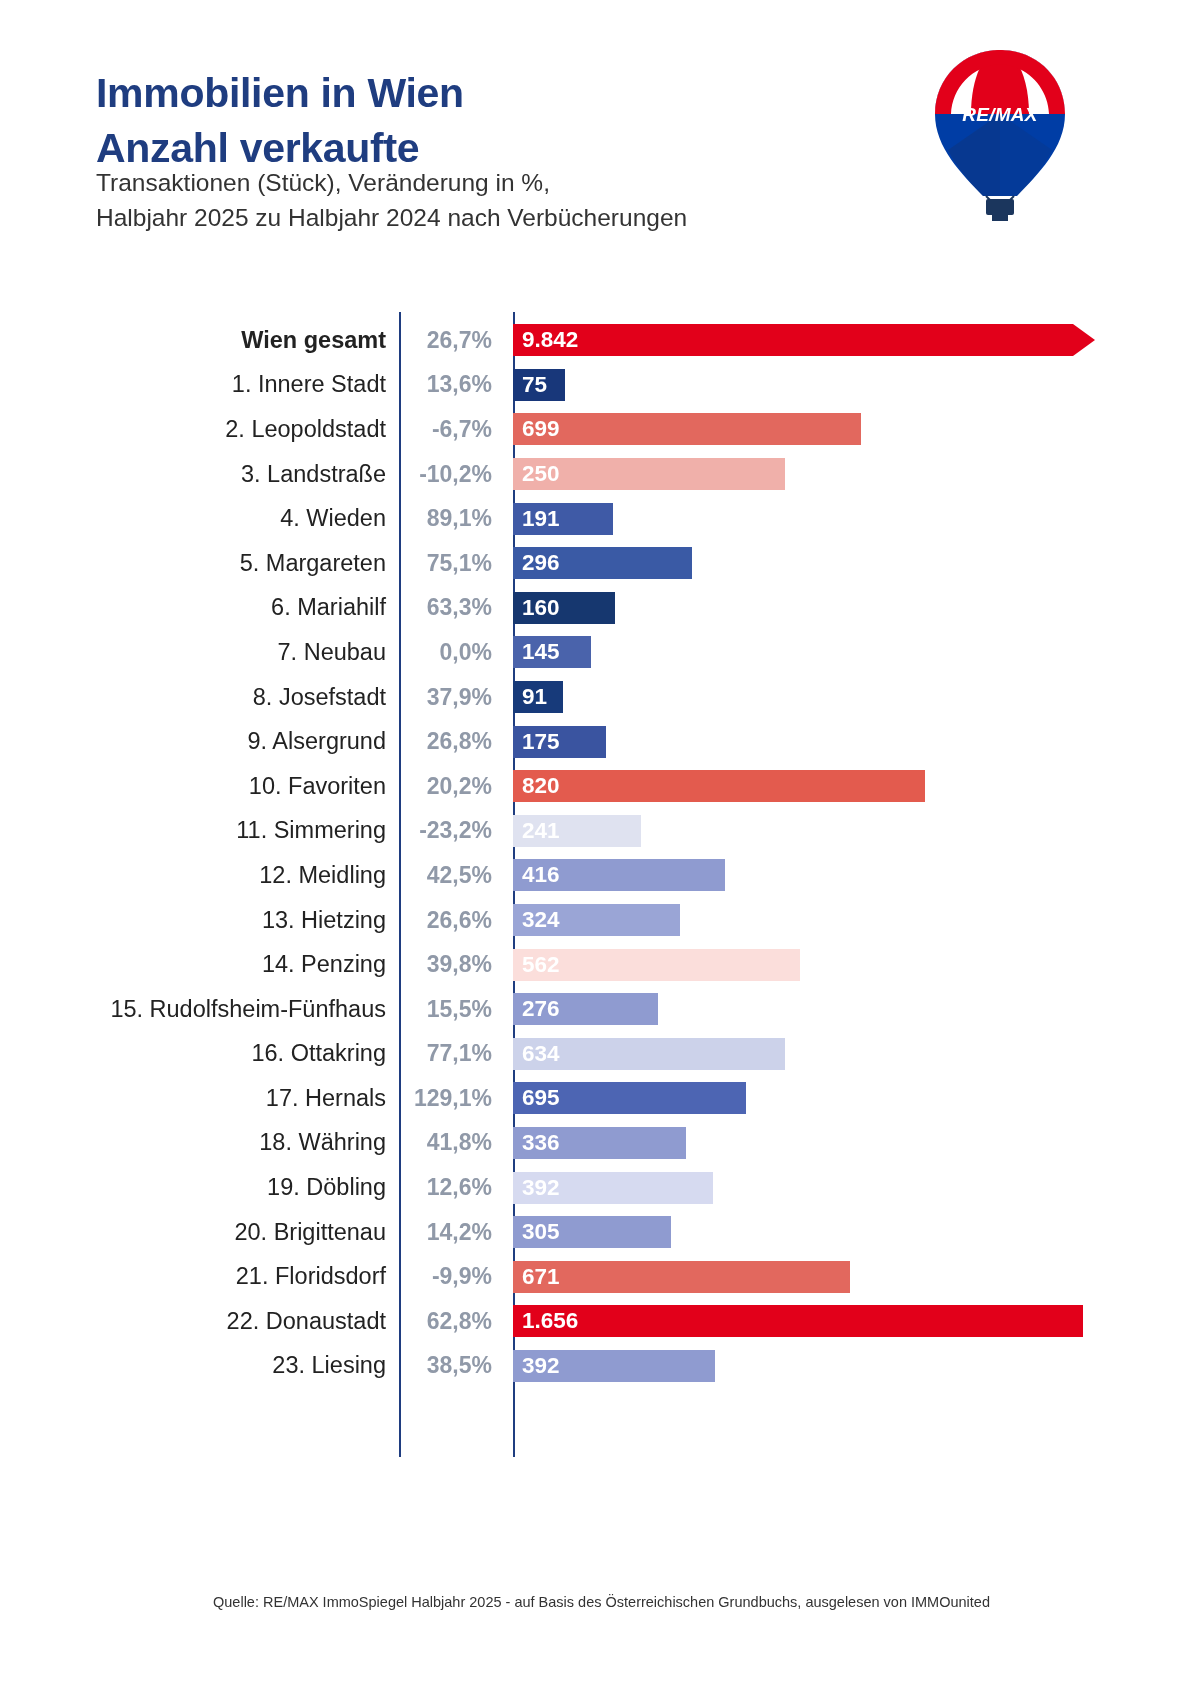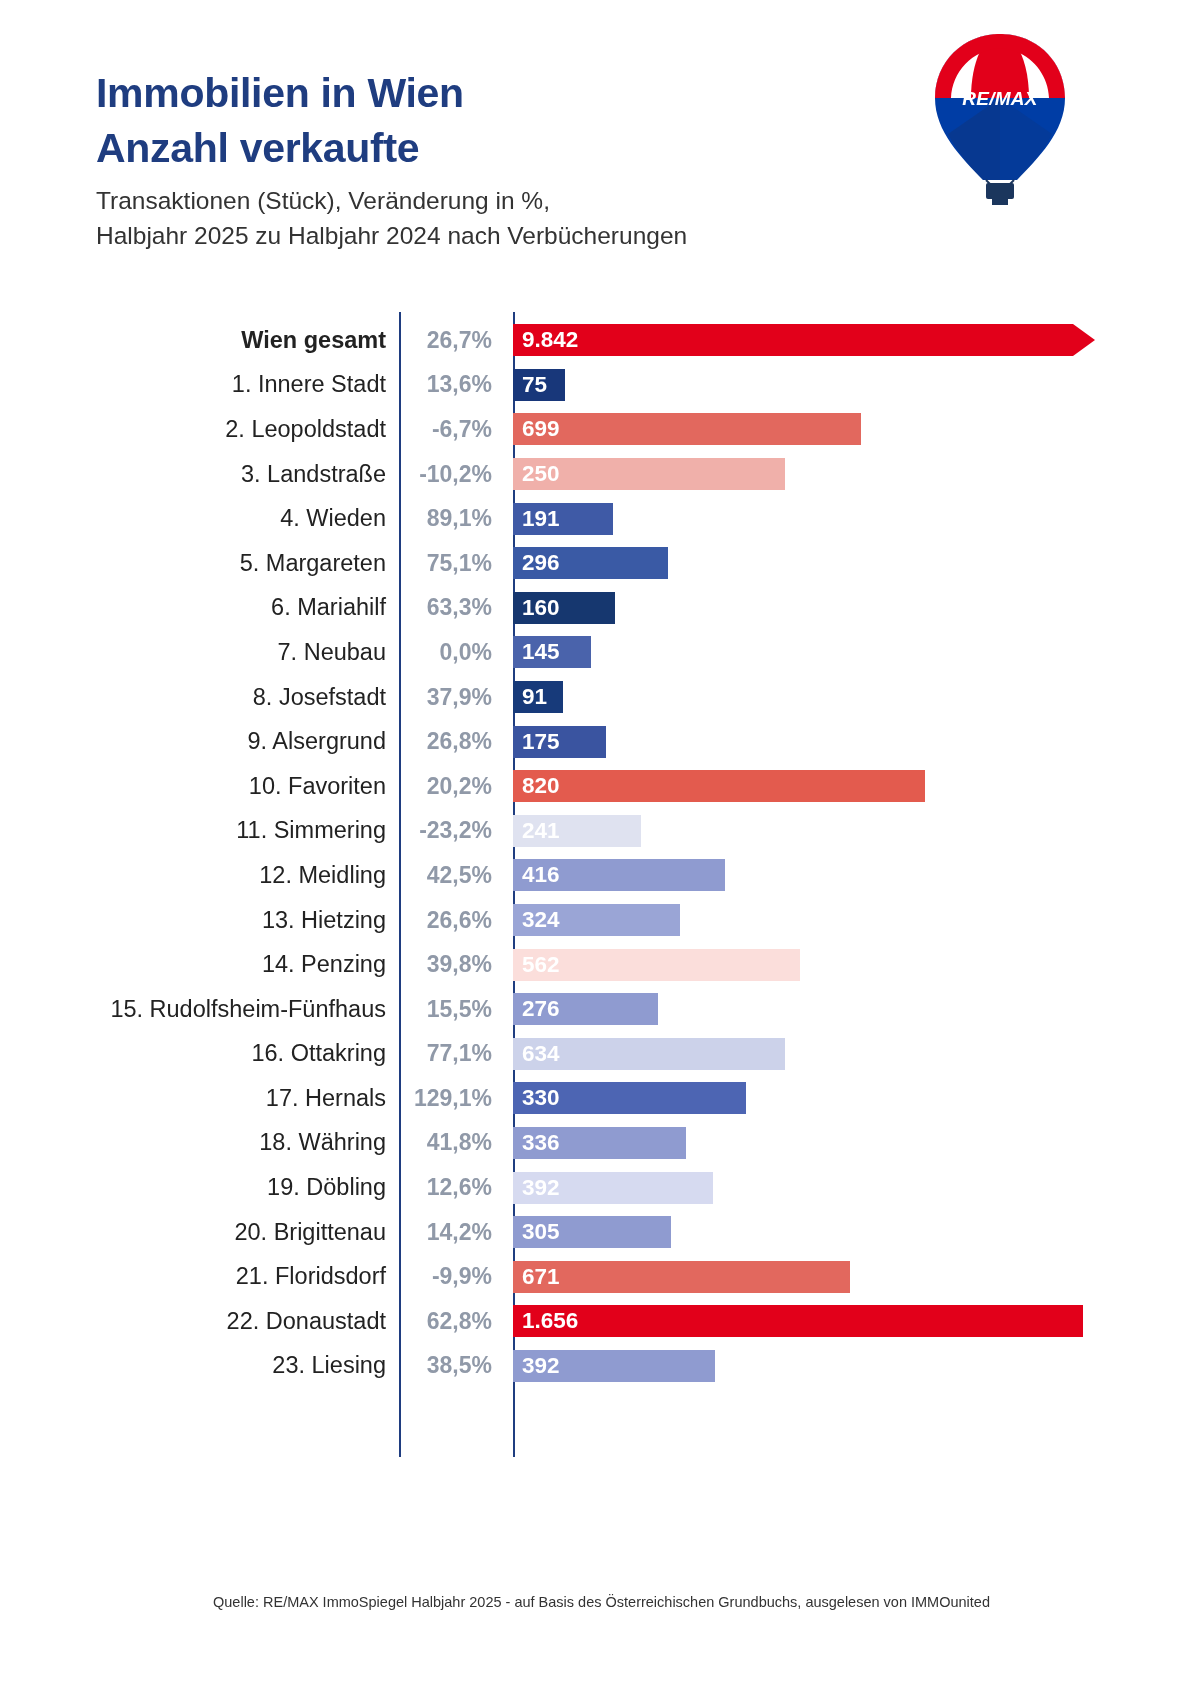--- a/index.html
+++ b/index.html
@@ -30,30 +30,30 @@
     top: 66px;
     font-size: 41px;
     font-weight: bold;
     line-height: 1.33;
     color: #1f3d80;
     letter-spacing: -0.3px;
   }
   .subtitle {
     position: absolute;
     left: 96px;
-    top: 184px;
+    top: 166px;
     font-size: 24.5px;
     line-height: 1.42;
     color: #333333;
     font-weight: 400;
   }
   .logo-wrap {
     position: absolute;
     left: 920px;
-    top: 28px;
+    top: 44px;
     width: 160px;
     height: 200px;
     text-decoration: underline;
   }
   .balloon {
     position: absolute;
     left: 0;
     top: 0;
     width: 160px;
     height: 200px;
@@ -254,21 +254,21 @@
         <div class="barzone">
           <div class="bar" style="width: 100px; background: rgb(63, 90, 166);">
             <span class="val">191</span>
           </div>
         </div>
       </div>
       <div class="row">
         <div class="cat">5. Margareten</div>
         <div class="pct">75,1%</div>
         <div class="barzone">
-          <div class="bar" style="width: 155px; background: rgb(58, 90, 165);">
+          <div class="bar" style="width: 155px; background: rgb(58, 90, 165); padding-left: 24px;">
             <span class="val">296</span>
           </div>
         </div>
       </div>
       <div class="row">
         <div class="cat">6. Mariahilf</div>
         <div class="pct">63,3%</div>
         <div class="barzone">
           <div class="bar" style="width: 85px; background: rgb(22, 55, 111); padding-left: 17px;">
             <span class="val">160</span>
@@ -363,21 +363,21 @@
           <div class="bar" style="width: 272px; background: rgb(204, 210, 234);">
             <span class="val">634</span>
           </div>
         </div>
       </div>
       <div class="row">
         <div class="cat">17. Hernals</div>
         <div class="pct">129,1%</div>
         <div class="barzone">
           <div class="bar" style="width: 233px; background: rgb(77, 101, 179);">
-            <span class="val">330</span>
+            <span class="val">695</span>
           </div>
         </div>
       </div>
       <div class="row">
         <div class="cat">18. Währing</div>
         <div class="pct">41,8%</div>
         <div class="barzone">
           <div class="bar" style="width: 173px; background: rgb(143, 155, 208);">
             <span class="val">336</span>
           </div>

